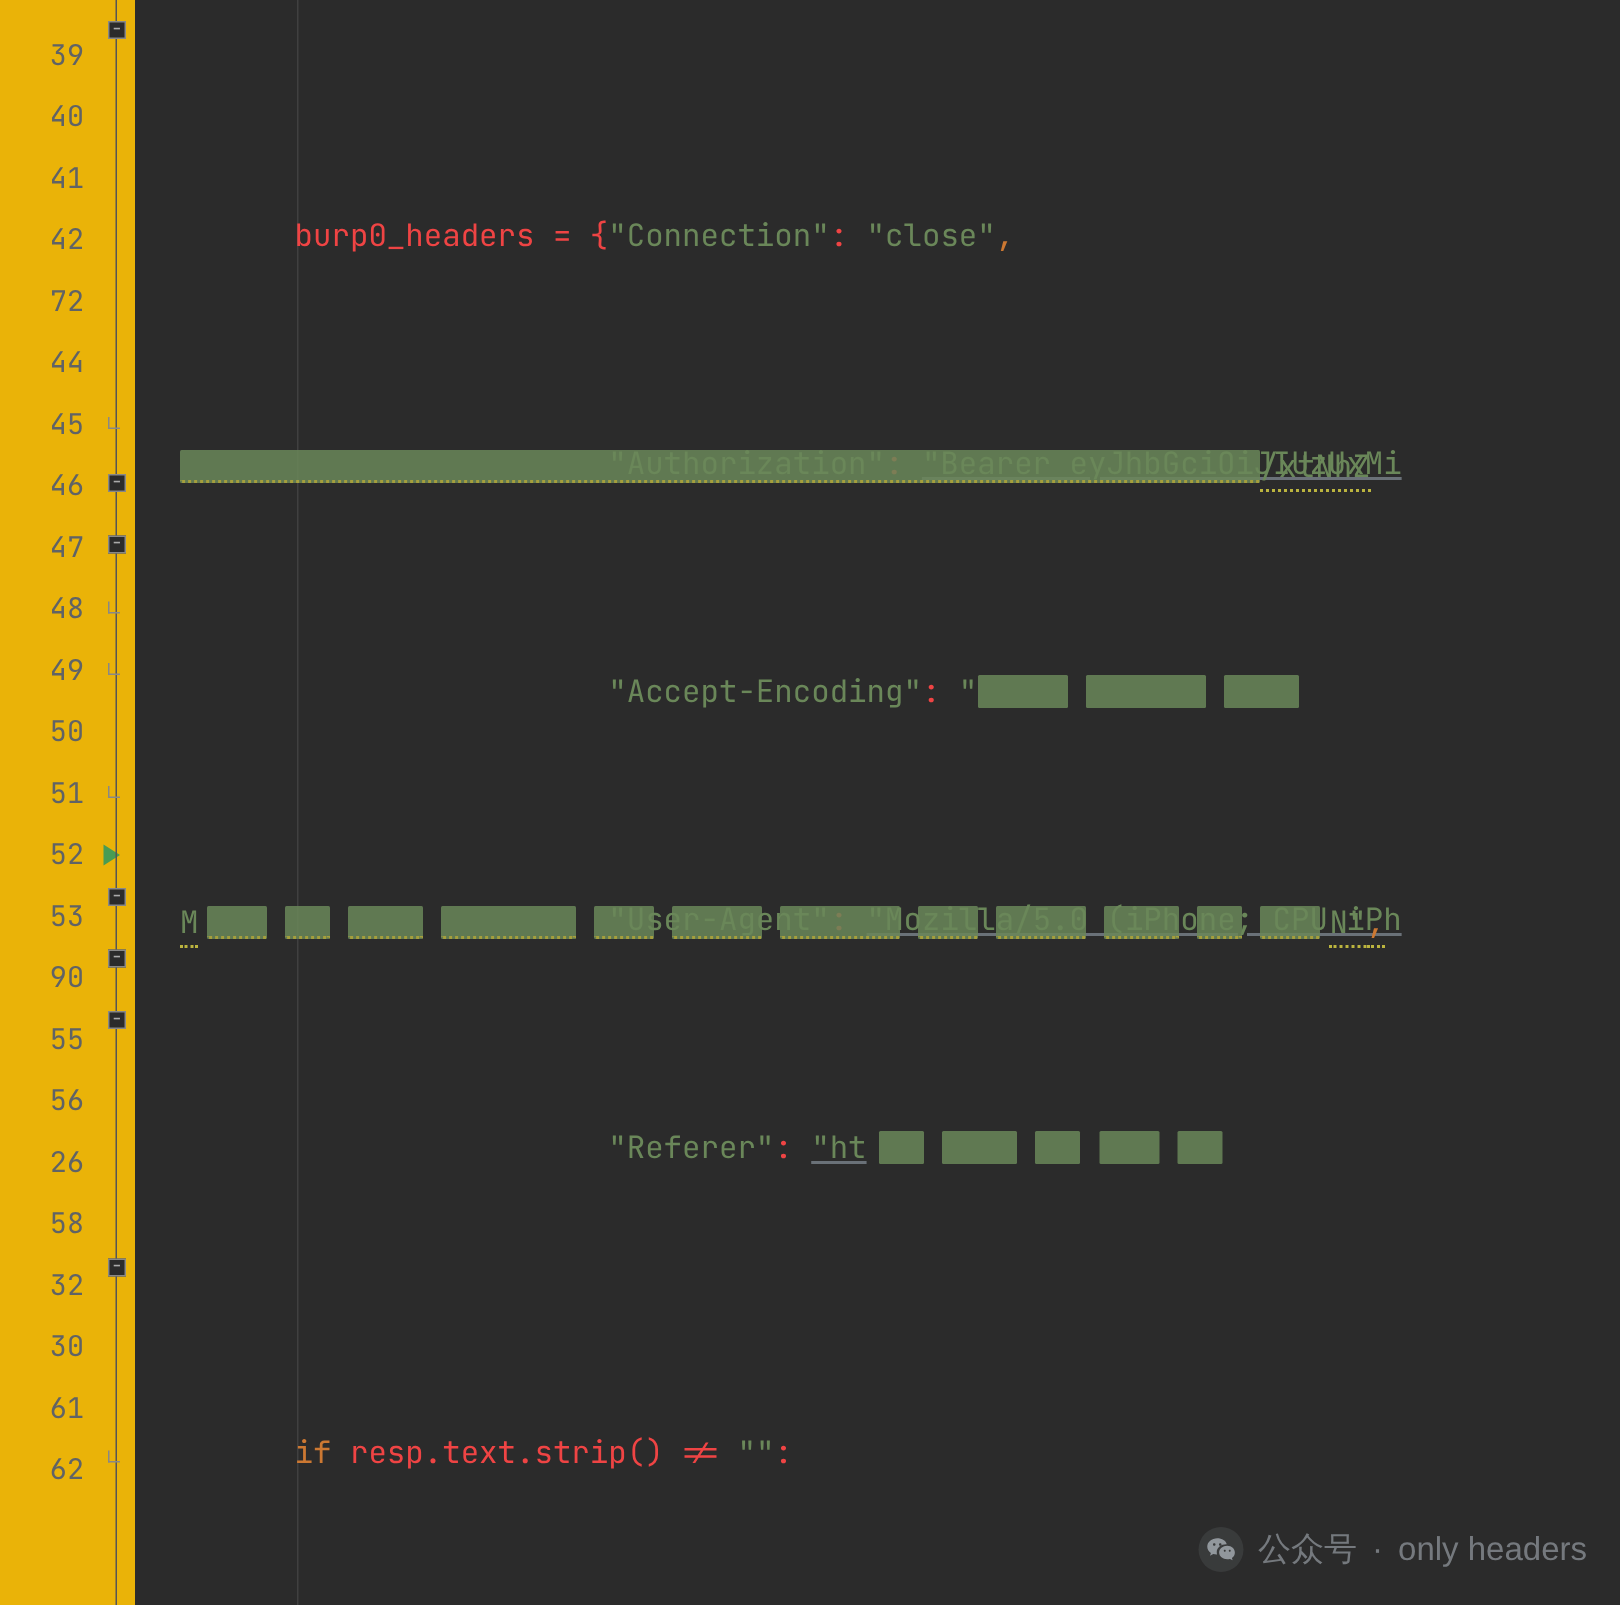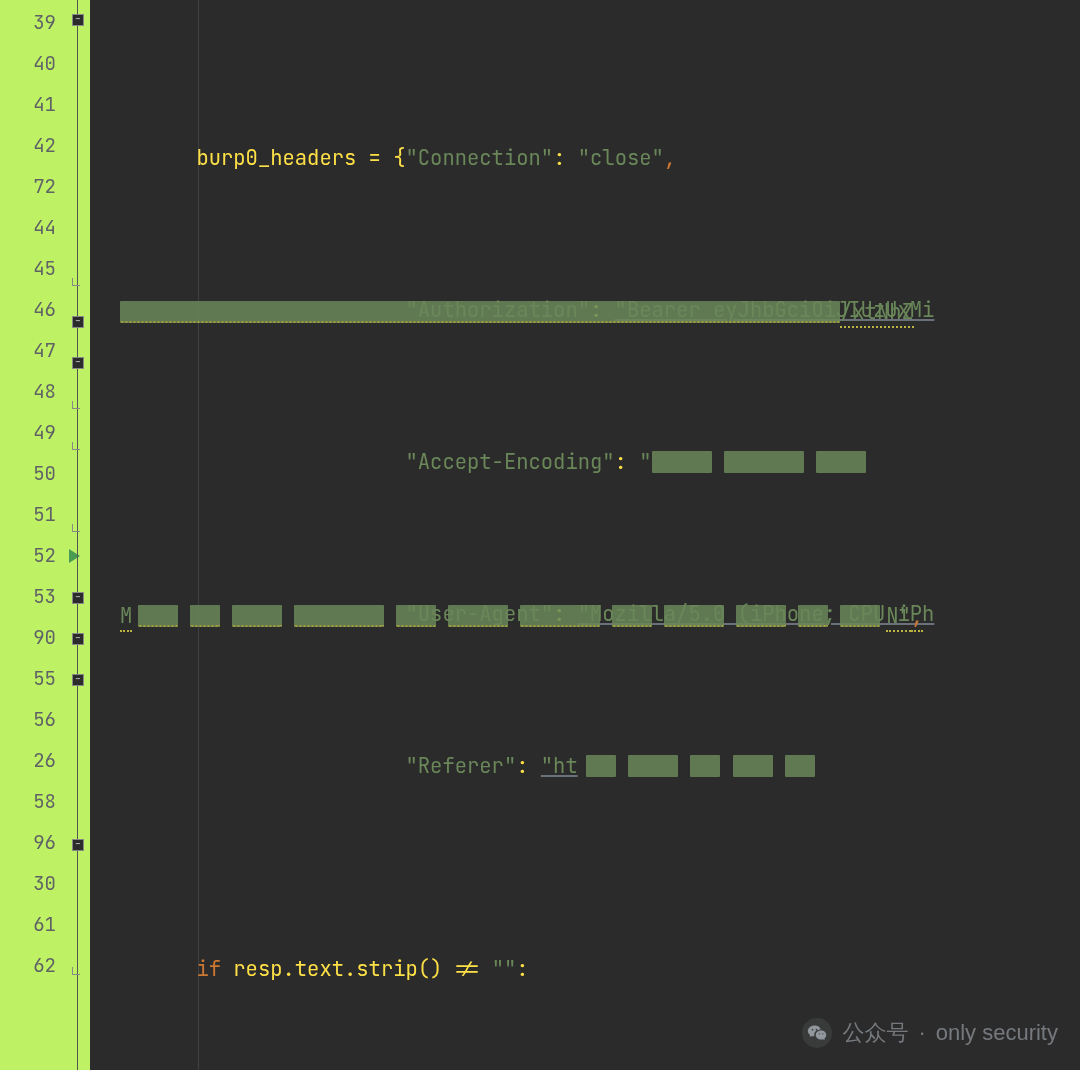--- a/index.html
+++ b/index.html
@@ -11,22 +11,22 @@
     color: #a9b7c6;
     position: relative;
   }
   .editor {
     display: flex;
     width: 100%;
     height: 100%;
   }
   .gutter {
     width: 90px;
-    background: #bef264;
-    padding-top: 2px;
+    background: #eab308;
+    padding-top: 16px;
     flex-shrink: 0;
     position: relative;
   }
   .ln {
     height: 41px;
     line-height: 41px;
     text-align: right;
     padding-right: 34px;
     color: #606366;
     font-size: 19px;
@@ -94,21 +94,21 @@
   .indent-guide {
     position: absolute;
     top: 0;
     width: 1px;
     height: 100%;
     background: #404040;
   }
   .g1 { left: 108px; }
 
   
-  .t  { color: #fde047; margin-top: 48px; }
+  .t  { color: #ef4444; margin-top: 48px; }
   .kw { color: #cc7832; }
   .str{ color: #6a8759; }
   .pa { color: #aa4926; }
   .ul { text-decoration: underline; text-decoration-color: #a9b7c680; }
   .wavy2 { border-bottom: 2px dotted #bbb43f; padding-bottom:1px;}
 
   .redact {
     display: inline-block;
     height: 22px;
     vertical-align: -4px;
@@ -156,21 +156,21 @@
     <div class="ln">49</div>
     <div class="ln">50</div>
     <div class="ln">51</div>
     <div class="ln runnable">52</div>
     <div class="ln">53</div>
     <div class="ln">90</div>
     <div class="ln">55</div>
     <div class="ln">56</div>
     <div class="ln">26</div>
     <div class="ln">58</div>
-    <div class="ln">96</div>
+    <div class="ln">32</div>
     <div class="ln">30</div>
     <div class="ln">61</div>
     <div class="ln">62</div>
 
     <div class="fold-col">
       <div class="vline" style="top:0;height:100%"></div>
       <div class="fold open" style="top:14px"></div>
       <div class="fold close-b" style="top:278px"></div>
       <div class="fold open" style="top:316px"></div>
       <div class="fold open" style="top:357px"></div>
@@ -266,14 +266,14 @@
 </div>
 
 <div class="watermark">
   <span class="wm-ico">
     <svg viewBox="0 0 24 24">
         <path d="M9 3C4.6 3 1 6 1 9.7c0 2 1.1 3.8 2.9 5l-.7 2.2 2.6-1.3c.9.2 1.8.4 2.7.4h.4c-.2-.6-.3-1.2-.3-1.8 0-3.5 3.4-6.3 7.6-6.3h.4C16 4.9 12.8 3 9 3zm-2.4 4c.6 0 1 .4 1 1s-.4 1-1 1-1-.4-1-1 .4-1 1-1zm4.8 0c.6 0 1 .4 1 1s-.4 1-1 1-1-.4-1-1 .4-1 1-1zM17 9c-3.6 0-6.5 2.4-6.5 5.4s2.9 5.4 6.5 5.4c.7 0 1.5-.1 2.2-.3l2.1 1.1-.6-1.8c1.5-1 2.4-2.5 2.4-4.3C23.1 11.4 20.6 9 17 9zm-2 3.2c.5 0 .8.4.8.8s-.4.8-.8.8-.8-.4-.8-.8.3-.8.8-.8zm4 0c.5 0 .8.4.8.8s-.4.8-.8.8-.8-.4-.8-.8.3-.8.8-.8z"></path>
       </svg>
   </span>
   <span>公众号</span>
     <span> · </span>
-    <span>only security</span>
+    <span>only headers</span>
 </div>
 
 </body></html>

